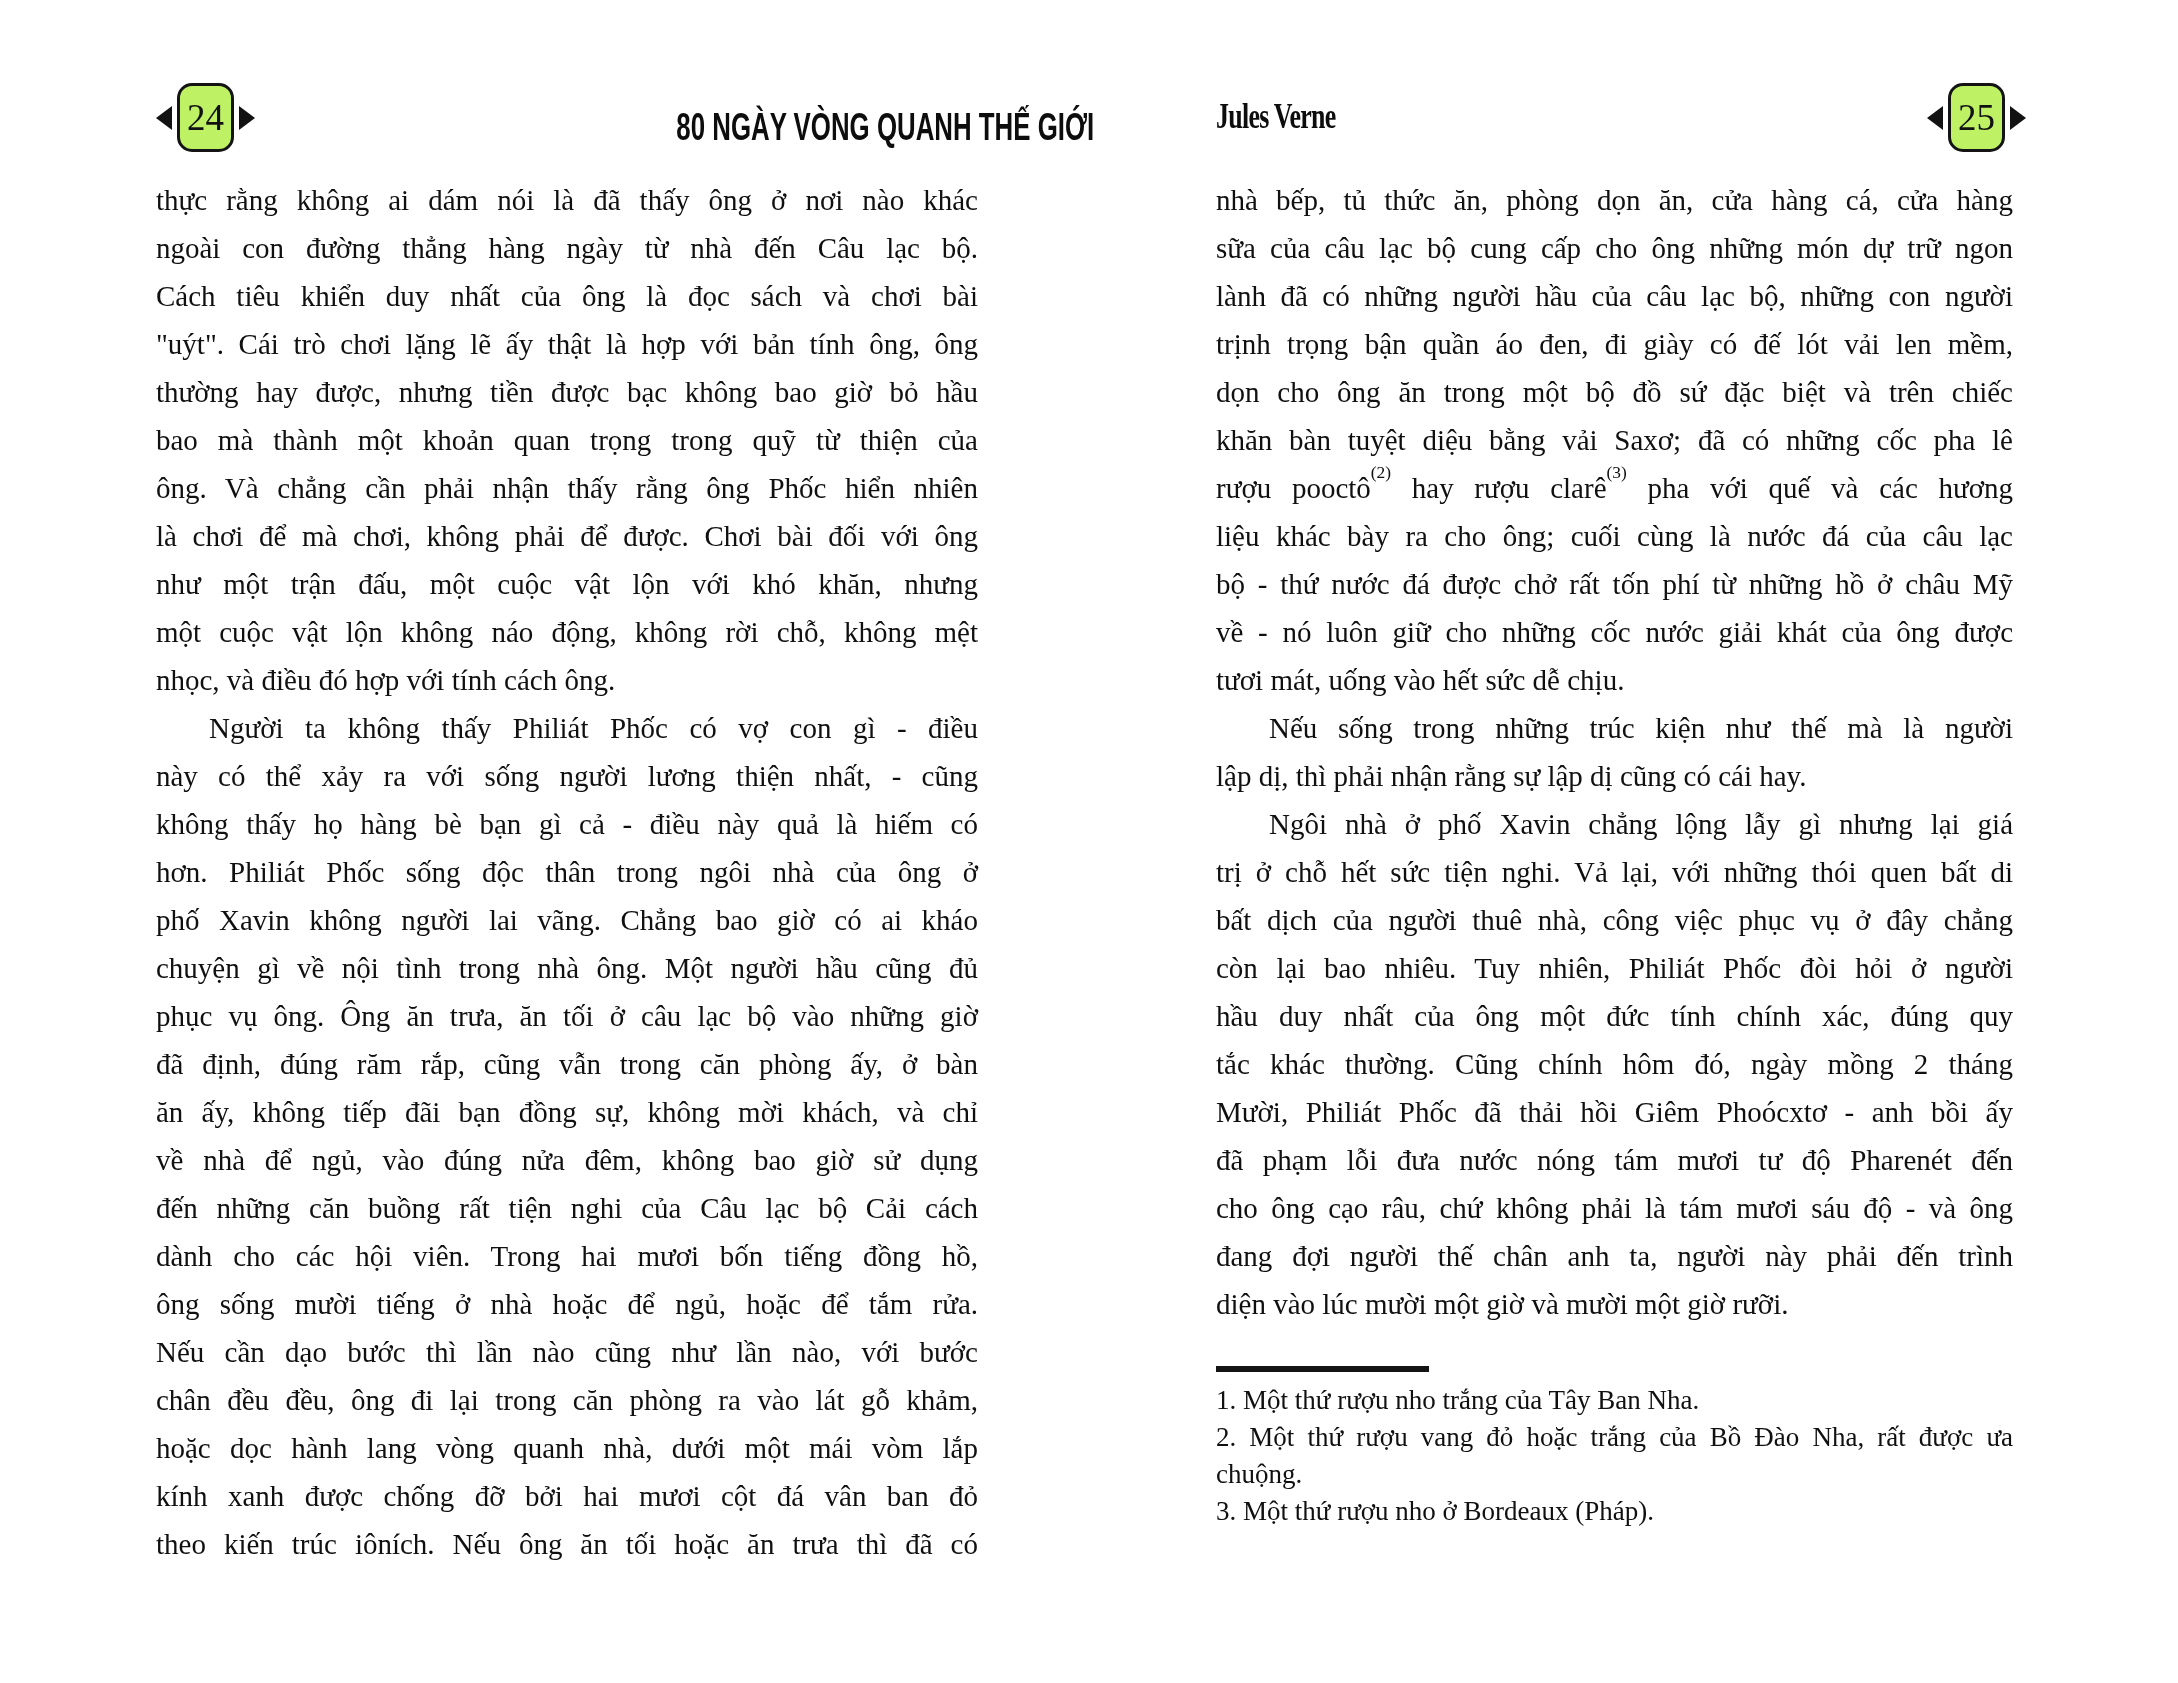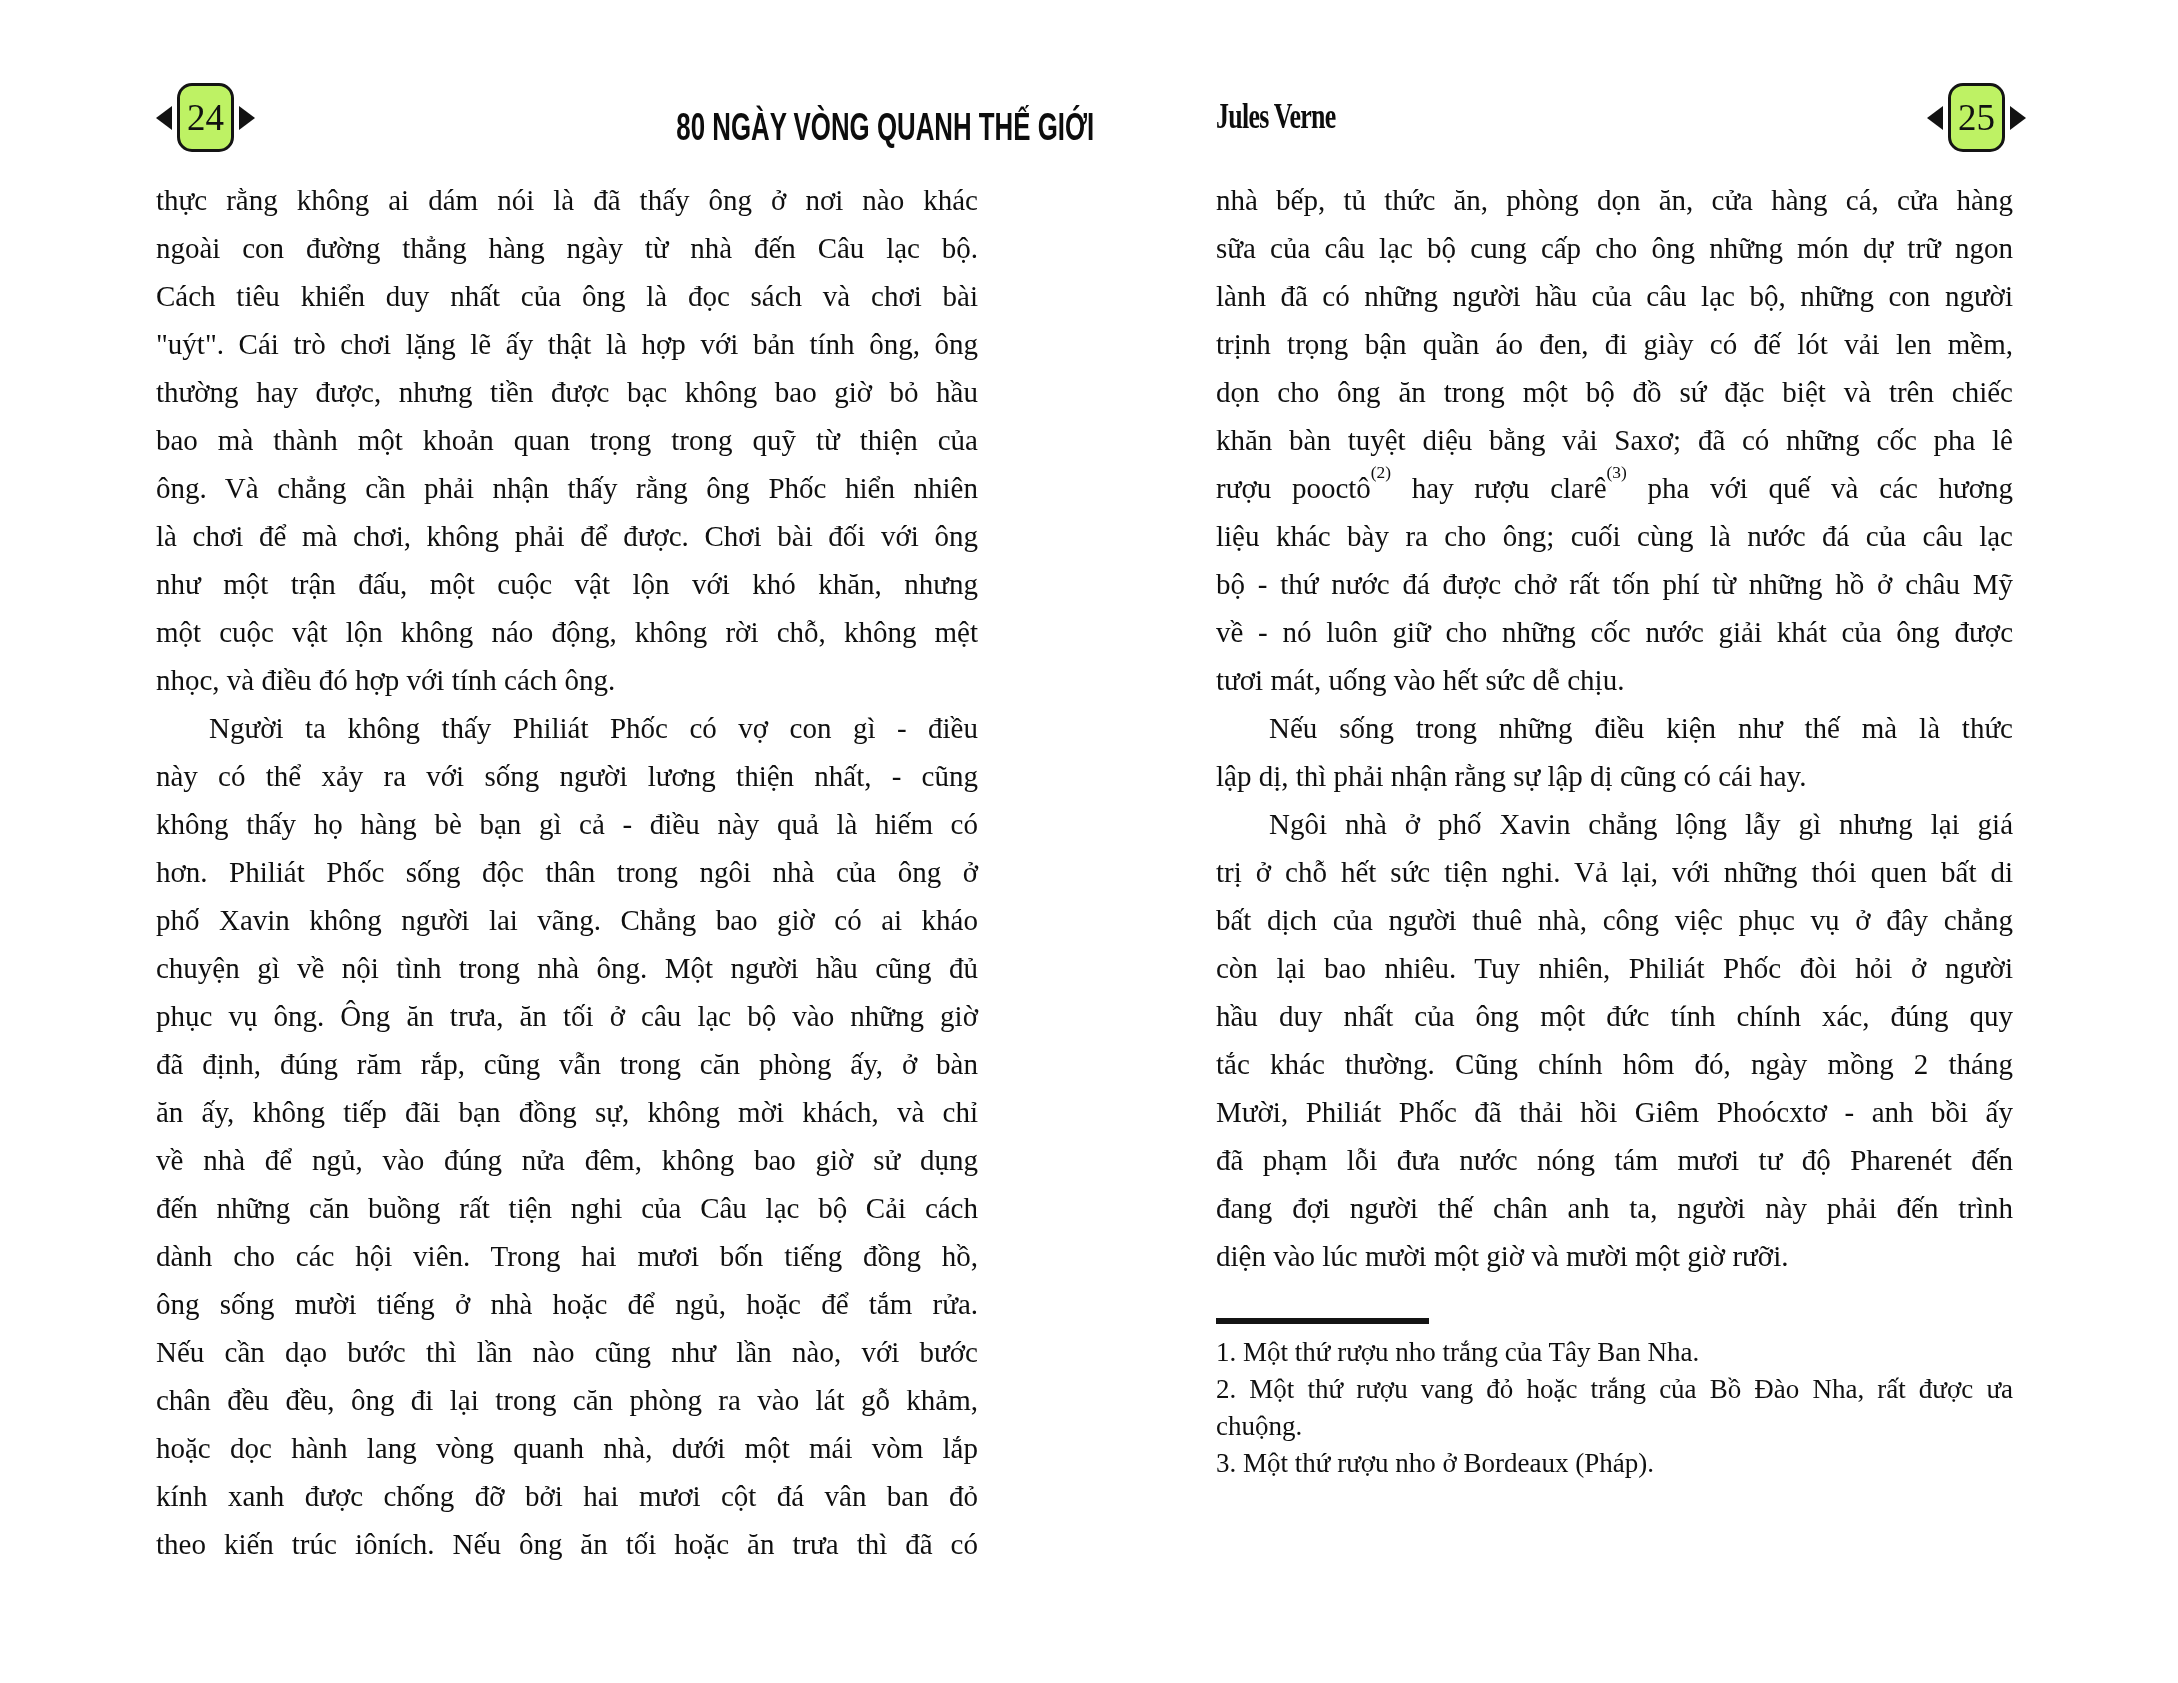--- a/index.html
+++ b/index.html
@@ -108,30 +108,31 @@
       <div class="line mid">sữa của câu lạc bộ cung cấp cho ông những món dự trữ ngon</div>
       <div class="line mid">lành đã có những người hầu của câu lạc bộ, những con người</div>
       <div class="line mid">trịnh trọng bận quần áo đen, đi giày có đế lót vải len mềm,</div>
       <div class="line mid">dọn cho ông ăn trong một bộ đồ sứ đặc biệt và trên chiếc</div>
       <div class="line mid">khăn bàn tuyệt diệu bằng vải Saxơ; đã có những cốc pha lê</div>
       <div class="line mid">rượu pooctô<sup>(2)</sup> hay rượu clarê<sup>(3)</sup> pha với quế và các hương</div>
       <div class="line mid">liệu khác bày ra cho ông; cuối cùng là nước đá của câu lạc</div>
       <div class="line mid">bộ - thứ nước đá được chở rất tốn phí từ những hồ ở châu Mỹ</div>
       <div class="line mid">về - nó luôn giữ cho những cốc nước giải khát của ông được</div>
       <div class="line end">tươi mát, uống vào hết sức dễ chịu.</div>
-      <div class="line start">Nếu sống trong những điều kiện như thế mà là thức</div>
+      <div class="line start">Nếu sống trong những trúc kiện như thế mà là người</div>
       <div class="line end">lập dị, thì phải nhận rằng sự lập dị cũng có cái hay.</div>
       <div class="line start">Ngôi nhà ở phố Xavin chẳng lộng lẫy gì nhưng lại giá</div>
       <div class="line mid">trị ở chỗ hết sức tiện nghi. Vả lại, với những thói quen bất di</div>
       <div class="line mid">bất dịch của người thuê nhà, công việc phục vụ ở đây chẳng</div>
       <div class="line mid">còn lại bao nhiêu. Tuy nhiên, Philiát Phốc đòi hỏi ở người</div>
       <div class="line mid">hầu duy nhất của ông một đức tính chính xác, đúng quy</div>
       <div class="line mid">tắc khác thường. Cũng chính hôm đó, ngày mồng 2 tháng</div>
       <div class="line mid">Mười, Philiát Phốc đã thải hồi Giêm Phoócxtơ - anh bồi ấy</div>
       <div class="line mid">đã phạm lỗi đưa nước nóng tám mươi tư độ Pharenét đến</div>
+      <div class="line mid">cho ông cạo râu, chứ không phải là tám mươi sáu độ - và ông</div>
       <div class="line mid">đang đợi người thế chân anh ta, người này phải đến trình</div>
       <div class="line end">diện vào lúc mười một giờ và mười một giờ rưỡi.</div>
     </div>
   <div class="fnrule"></div>
   <div class="footnotes">
       <div class="line end">1. Một thứ rượu nho trắng của Tây Ban Nha.</div>
       <div class="line mid">2. Một thứ rượu vang đỏ hoặc trắng của Bồ Đào Nha, rất được ưa</div>
       <div class="line end">chuộng.</div>
       <div class="line end">3. Một thứ rượu nho ở Bordeaux (Pháp).</div>
     </div>

